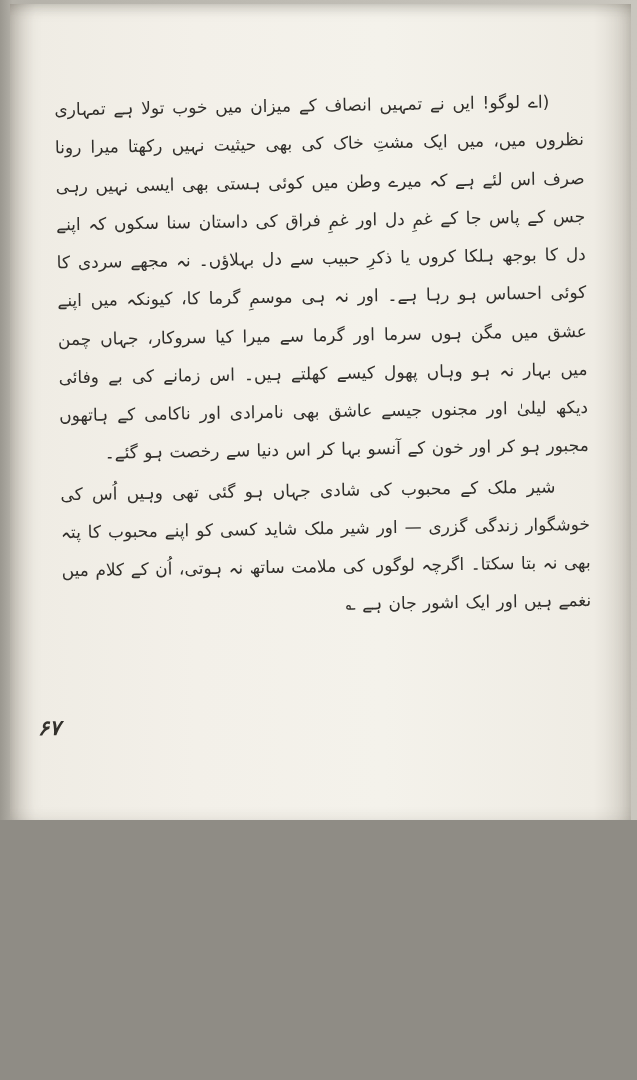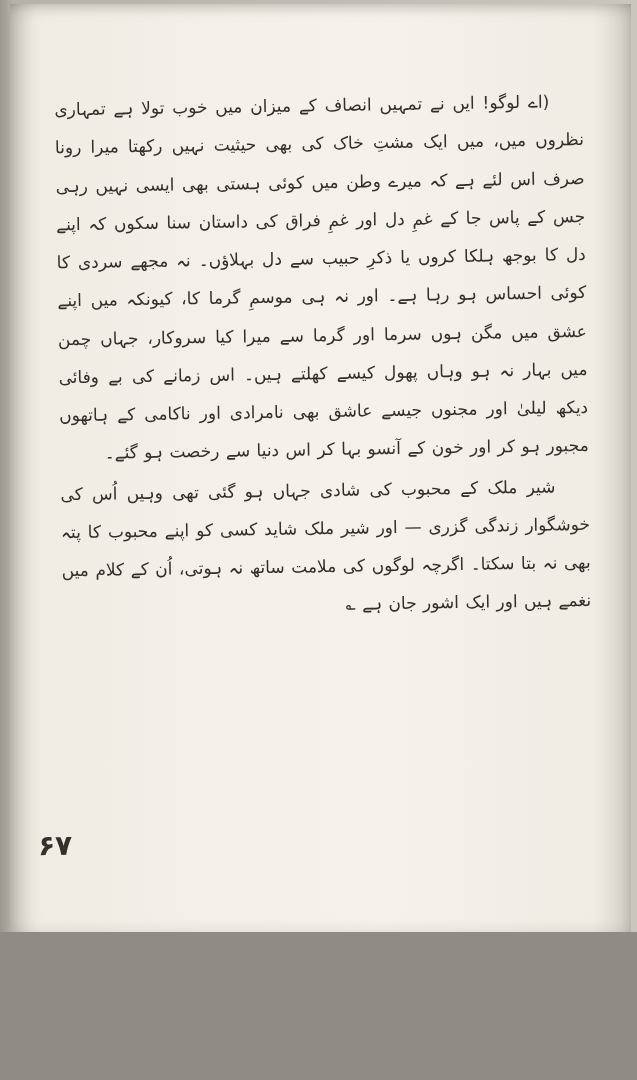--- a/index.html
+++ b/index.html
@@ -4,21 +4,21 @@
 <style>
   html,body{
     margin:0;
     padding:0;
     background:#8f8c85;
     font-family:"DejaVu Sans", sans-serif;
   }
   .scan{
     position:relative;
     width:637px;
-    height:932px;
+    height:820px;
     margin:0 auto;
     background:linear-gradient(90deg,#9a978f 0%,#b5b2aa 2%,#c9c6be 100%);
     overflow:hidden;
   }
   
   .page{
     position:absolute;
     top:4px;
     left:10px;
     right:6px;
@@ -57,25 +57,26 @@
   .para{
     margin:0;
     text-indent:34px; 
   }
   .para + .para{
     margin-top:2px;
   }
   .page-number{
     position:absolute;
     left:28px;
-    bottom:70px;
-    font-size:28px;
+    bottom:80px;
+    font-size:21px;
     font-weight:bold;
     color:#33312c;
     transform:rotate(-1deg);
+    font-style:italic;
   }
 </style>
 </head>
 <body>
 
 <div class="scan">
   <div class="page">
 
     <div class="text-block">
       <p class="para">(اے لوگو! ایں نے تمہیں انصاف کے میزان میں خوب تولا ہے تمہاری نظروں میں، میں ایک مشتِ خاک کی بھی حیثیت نہیں رکھتا میرا رونا صرف اس لئے ہے کہ میرے وطن میں کوئی ہستی بھی ایسی نہیں رہی جس کے پاس جا کے غمِ دل اور غمِ فراق کی داستان سنا سکوں کہ اپنے دل کا بوجھ ہلکا کروں یا ذکرِ حبیب سے دل بہلاؤں۔ نہ مجھے سردی کا کوئی احساس ہو رہا ہے۔ اور نہ ہی موسمِ گرما کا، کیونکہ میں اپنے عشق میں مگن ہوں سرما اور گرما سے میرا کیا سروکار، جہاں چمن میں بہار نہ ہو وہاں پھول کیسے کھلتے ہیں۔ اس زمانے کی بے وفائی دیکھ لیلیٰ اور مجنوں جیسے عاشق بھی نامرادی اور ناکامی کے ہاتھوں مجبور ہو کر اور خون کے آنسو بہا کر اس دنیا سے رخصت ہو گئے۔</p>

